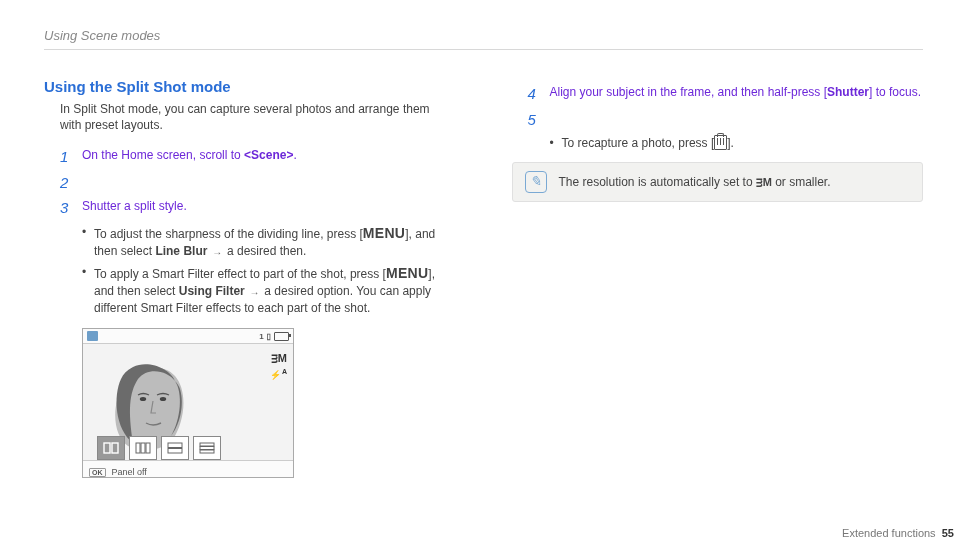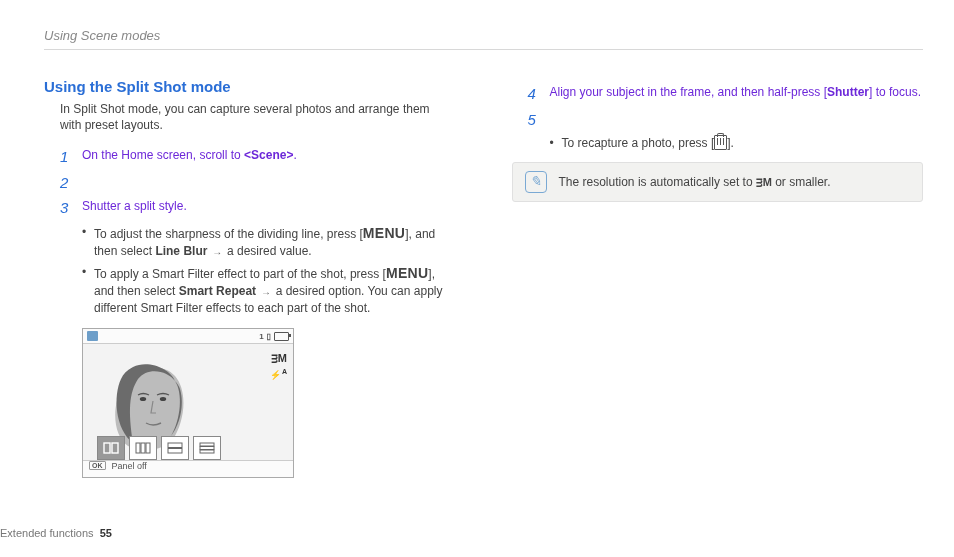--- a/index.html
+++ b/index.html
@@ -20,38 +20,38 @@
   .arrow{font-size:10px;color:#666;padding:0 2px;}
   .icon-box{display:inline-block;width:14px;height:13px;background:#7bb4d8;border:1px solid #5a8fb0;border-radius:2px;position:relative;vertical-align:-3px;}
   .icon-box::after{content:"";position:absolute;left:3px;top:3px;width:3px;height:7px;background:#fff;box-shadow:4px 0 0 #fff;}
   .res-icon{font-family:Arial;font-weight:bold;font-size:11px;}
   .recap-icon{display:inline-block;width:11px;height:13px;border:1.2px solid #555;border-radius:1px;position:relative;vertical-align:-3px;}
   .recap-icon::before{content:"";position:absolute;top:-3px;left:2px;right:2px;height:3px;border:1.2px solid #555;border-bottom:none;border-radius:2px 2px 0 0;}
   .recap-icon::after{content:"";position:absolute;left:2px;top:2px;width:1px;height:7px;background:#555;box-shadow:3px 0 0 #555,6px 0 0 #555;}
   .note-box{display:flex;align-items:center;gap:12px;border:1px solid #e0e0e0;background:#f2f2f0;border-radius:3px;padding:8px 12px;margin-top:10px;}
   .note-icon{width:20px;height:20px;border:1.5px solid #7aa9d4;border-radius:4px;color:#7aa9d4;display:flex;align-items:center;justify-content:center;font-style:italic;font-family:Georgia,serif;font-size:14px;flex-shrink:0;}
   .note-text{color:#444;}
-  .footer{position:absolute;bottom:18px;left:0;right:0;text-align:left;font-size:11px;color:#777;}
+  .footer{position:absolute;bottom:18px;left:0;right:0;text-align:right;font-size:11px;color:#777;}
   .footer b{color:#333;}
 
   
   .cam{width:210px;height:148px;border:1px solid #aaa;margin:12px 0 6px 38px;position:relative;background:#fbfbfb;display:flex;flex-direction:column;}
   .cam-top{height:14px;border-bottom:1px solid #ccc;display:flex;align-items:center;justify-content:space-between;padding:0 4px;font-size:8px;font-weight:bold;color:#555;}
   .cam-top .left-icon{width:11px;height:10px;background:#6d9ec9;border-radius:1px;}
   .cam-top .right{display:flex;gap:3px;align-items:center;}
   .cam-top .batt{width:13px;height:7px;border:1px solid #555;border-radius:1px;position:relative;}
   .cam-top .batt::after{content:"";position:absolute;right:-3px;top:1px;width:2px;height:3px;background:#555;}
   .cam-main{flex:1;position:relative;background:#f3f3f3;overflow:hidden;}
   .cam-face{position:absolute;left:10px;top:7px;width:120px;height:100px;}
   .cam-side{position:absolute;right:6px;top:6px;font-size:9px;font-weight:bold;color:#333;line-height:1.5;text-align:right;}
   .cam-panels{position:absolute;left:14px;bottom:0;display:flex;gap:4px;}
   .pbtn{width:26px;height:22px;border:1px solid #888;background:#fff;display:flex;align-items:center;justify-content:center;}
   .pbtn.sel{background:#999;}
   .pbtn svg{display:block;}
-  .cam-bot{height:16px;border-top:1px solid #ccc;display:flex;align-items:flex-start;padding:0 6px;font-size:9px;color:#555;gap:6px;}
+  .cam-bot{height:16px;border-top:1px solid #ccc;display:flex;align-items:flex-end;padding:0 6px;font-size:9px;color:#555;gap:6px;}
   .ok-btn{border:1px solid #999;font-size:7px;font-weight:bold;padding:0 2px;border-radius:1px;}
 </style>
 </head>
 <body>
 
 <div class="page">
   <div class="page-header">Using Scene modes</div>
 
   <div class="columns">
 
@@ -69,24 +69,24 @@
       <div class="step">
         <span class="step-num">2</span>
       </div>
 
       <div class="step">
         <span class="step-num">3</span>
         <div class="step-body">Shutter a split style.</div>
       </div>
       <ul class="bullets">
         <li>
-          <span>To adjust the sharpness of the dividing line, press [</span><span class="menu-label">MENU</span><span>], and then select </span><b>Line Blur</b><span class="arrow"> → </span><span> a desired value.</span>
+          <span>To adjust the sharpness of the dividing line, press [</span><span class="menu-label">MENU</span><span>], and then select </span><b>Line Blur</b><span class="arrow"> → </span><span> a desired then.</span>
         </li>
         <li>
-          <span>To apply a Smart Filter effect to part of the shot, press [</span><span class="menu-label">MENU</span><span>], and then select </span><b>Smart Repeat</b><span class="arrow"> → </span><span> a desired option. You can apply different Smart Filter effects to each part of the shot.</span>
+          <span>To apply a Smart Filter effect to part of the shot, press [</span><span class="menu-label">MENU</span><span>], and then select </span><b>Using Filter</b><span class="arrow"> → </span><span> a desired option. You can apply different Smart Filter effects to each part of the shot.</span>
         </li>
       </ul>
 
       <div class="cam">
         <div class="cam-top">
           <span class="left-icon"></span>
           <span class="right">
             <span>1</span>
             <span>▯</span>
             <span class="batt"></span>

